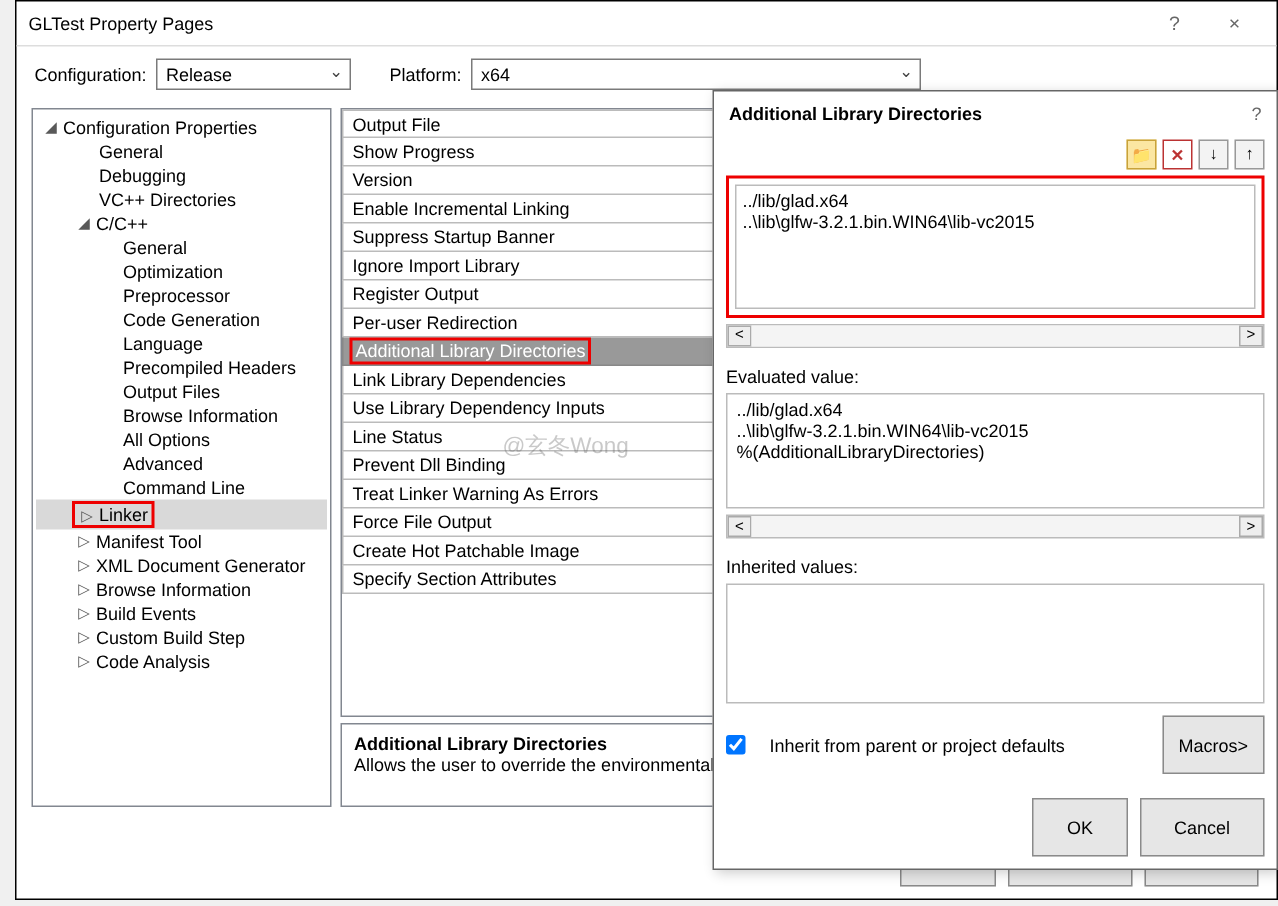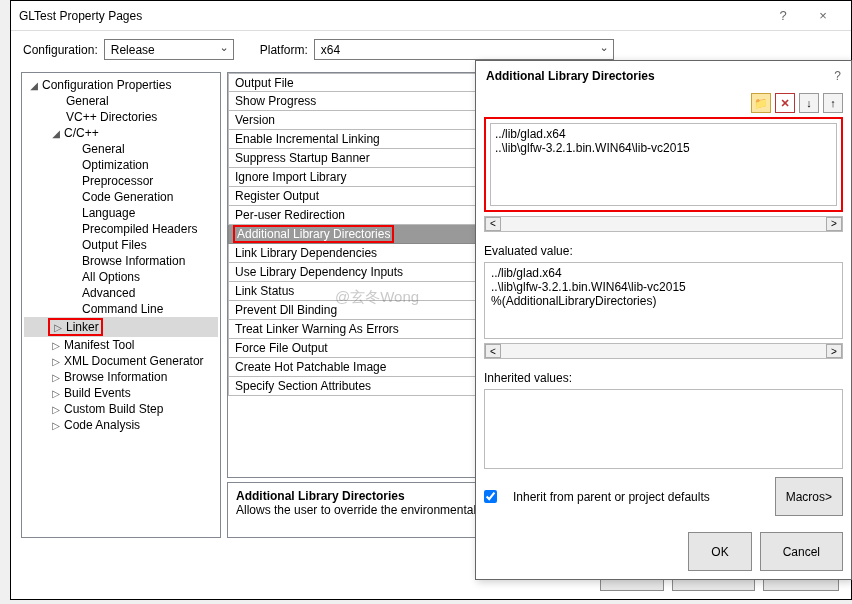--- a/index.html
+++ b/index.html
@@ -76,20 +76,23 @@
   <div class="mainrow">
     <div class="tree">
       <div class="tree-item" style="padding-left:4px">
           <span class="tree-exp">◢</span>
           <span class="tree-label">Configuration Properties</span>
         </div>
       <div class="tree-item" style="padding-left:40px">
           <span class="tree-label">General</span>
         </div>
       <div class="tree-item" style="padding-left:40px">
+          <span class="tree-label">Debugging</span>
+        </div>
+      <div class="tree-item" style="padding-left:40px">
           <span class="tree-label">VC++ Directories</span>
         </div>
       <div class="tree-item" style="padding-left:26px">
           <span class="tree-exp">◢</span>
           <span class="tree-label">C/C++</span>
         </div>
       <div class="tree-item" style="padding-left:56px">
           <span class="tree-label">General</span>
         </div>
       <div class="tree-item" style="padding-left:56px">
@@ -180,21 +183,21 @@
         <div class="proprow selected">
             <span class="redbox" style="border-color:#e00;background:transparent;">Additional Library Directories</span>
           </div>
         <div class="proprow">
             <span>Link Library Dependencies</span>
           </div>
         <div class="proprow">
             <span>Use Library Dependency Inputs</span>
           </div>
         <div class="proprow">
-            <span>Link Status</span>
+            <span>Line Status</span>
           </div>
         <div class="proprow">
             <span>Prevent Dll Binding</span>
           </div>
         <div class="proprow">
             <span>Treat Linker Warning As Errors</span>
           </div>
         <div class="proprow">
             <span>Force File Output</span>
           </div>

